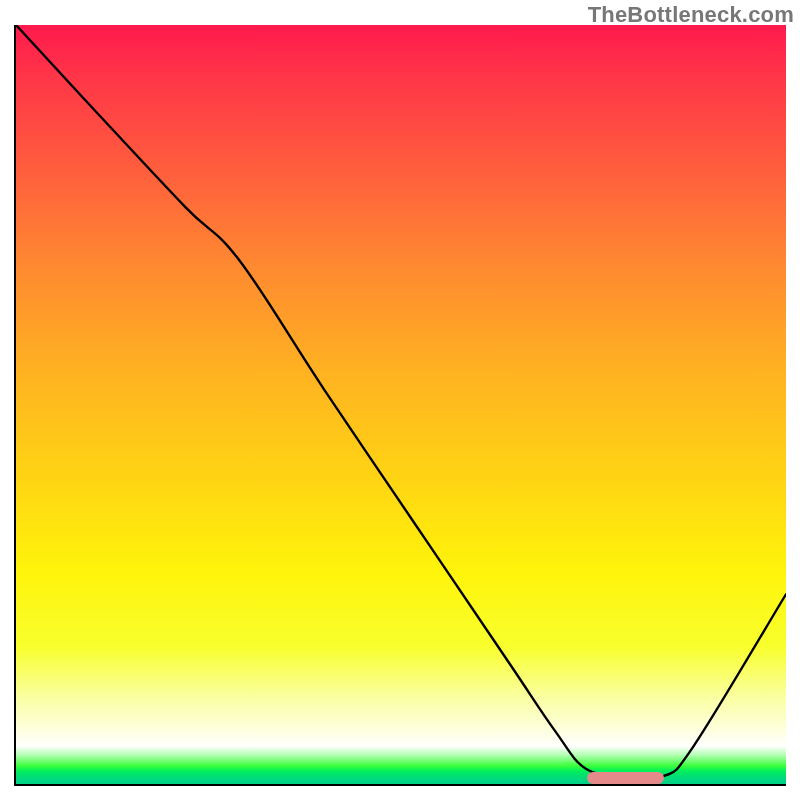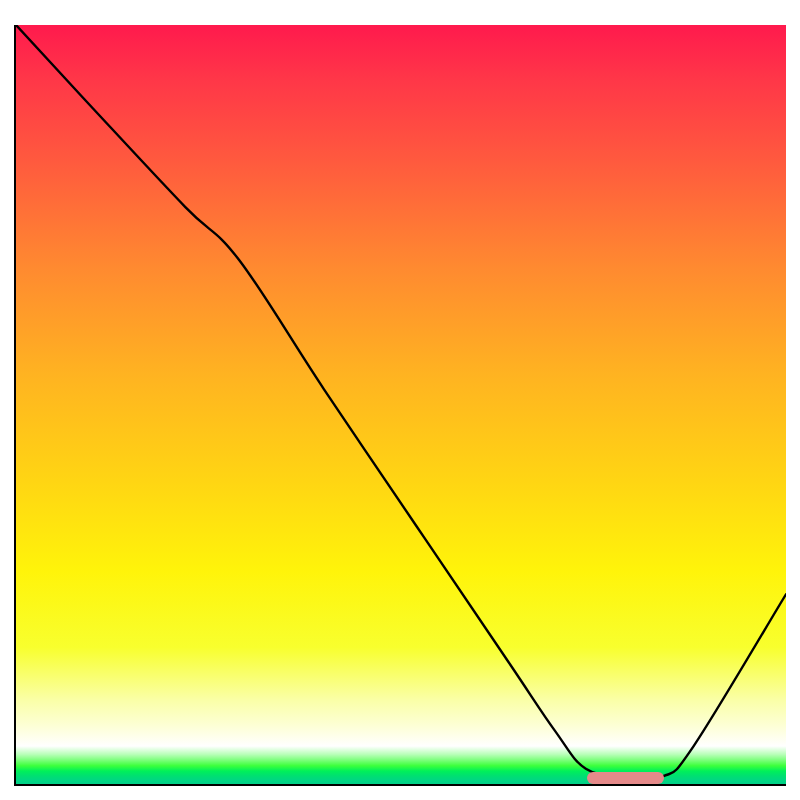--- a/index.html
+++ b/index.html
@@ -60,20 +60,21 @@
     position: absolute;
     height: 12px;
     border-radius: 6px;
     background: #e58a8a;
   }
 </style>
 </head>
 <body>
 
 <div class="container">
+  <div class="watermark">TheBottleneck.com</div>
   <div class="plot-area">
     <div class="gradient"></div>
     <svg class="curve" viewBox="0 0 772 761" preserveAspectRatio="none">
       <path id="curve-path" fill="none" stroke="#000000" stroke-width="2.4" stroke-linecap="round" stroke-linejoin="round" d="M 0.0 0.0 C 13.9 15.1, 46.6 50.8, 77.2 83.7 C 107.8 116.6, 143.4 155.2, 169.8 182.6 C 196.2 210.0, 198.9 203.0, 223.9 235.9 C 248.9 268.8, 276.8 317.3, 308.8 365.3 C 340.8 413.2, 368.1 452.9, 401.4 502.3 C 434.8 551.6, 469.1 602.3, 494.1 639.2 C 519.1 676.2, 526.5 688.6, 540.4 707.7 C 554.3 726.9, 558.8 737.6, 571.3 745.8 C 583.8 754.0, 596.0 752.0, 609.9 753.4 C 623.8 754.8, 636.0 758.9, 648.5 753.4 C 661.0 747.9, 657.1 755.8, 679.4 723.0 C 701.6 690.1, 755.3 598.1, 772.0 570.8"></path>
     </svg>
     <div id="opt-marker" class="marker" style="left: 571.28px; width: 77.2px; top: 747.39px; background: rgb(229, 138, 138);"></div>
   </div>
 </div>
 
 </body></html>

